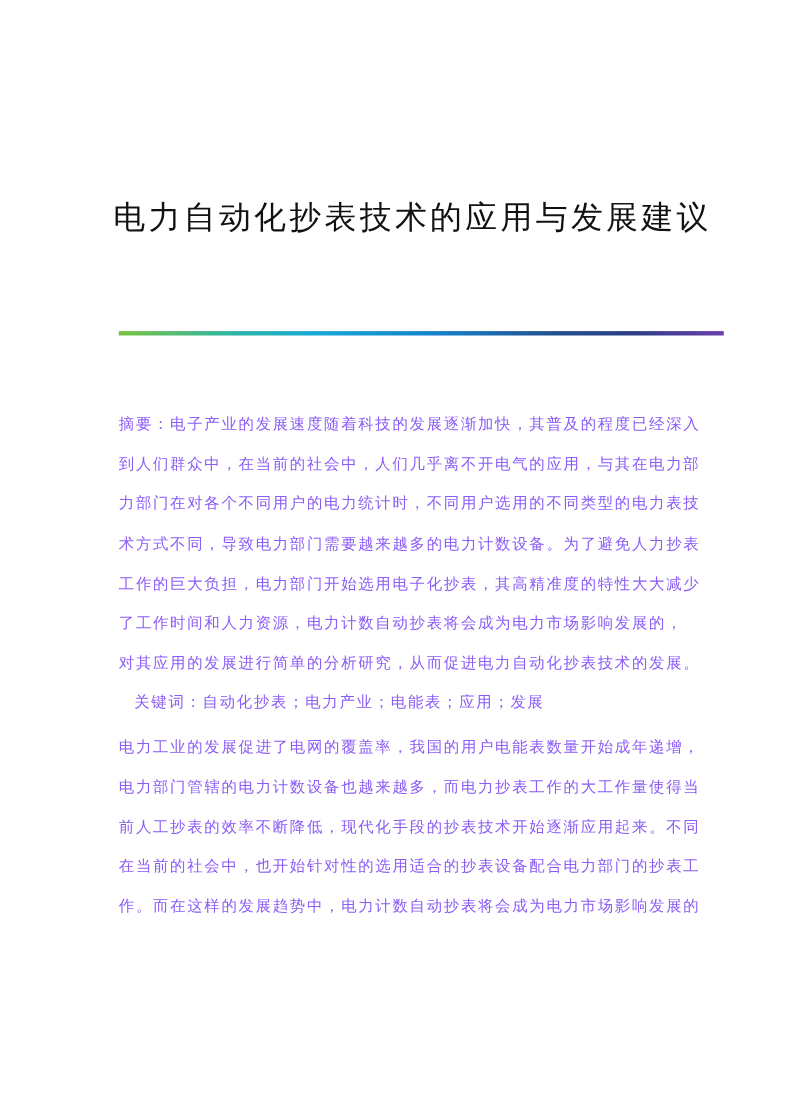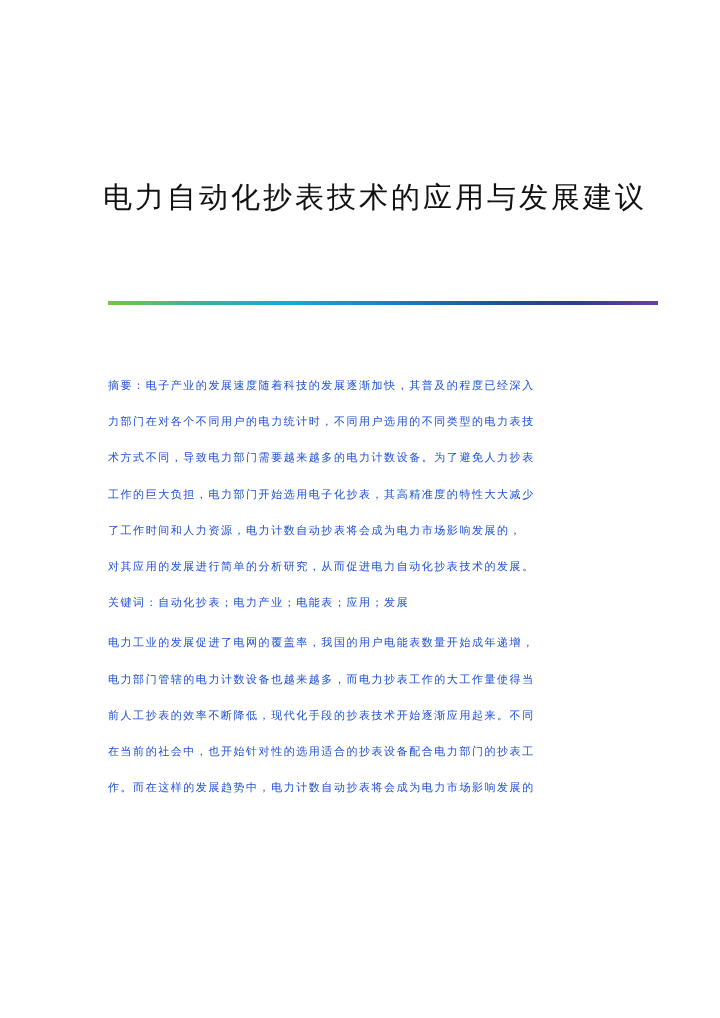--- a/index.html
+++ b/index.html
@@ -4,35 +4,36 @@
 <style>
   html, body { margin: 0; padding: 0; background: #ffffff; }
   body { width: 720px; height: 1018px; position: relative; overflow: hidden;
          font-family: "DejaVu Sans", "Liberation Sans", sans-serif; color: #1a1a1a; }
   .title { position: absolute; left: 0; width: 720px; top: 163px; text-align: center;
            font-family: "DejaVu Serif", "Liberation Serif", serif; font-size: 29px;
            letter-spacing: 3px; color: #111; margin: 15px; font-weight: normal; }
   .rule { position: absolute; left: 108px; width: 550px; top: 301px; height: 4px;
           background: linear-gradient(to right, #7cc243 0%, #2fb5a0 18%, #19a9d6 32%, #1382cc 52%, #23508e 72%, #2c3e86 85%, #6b3fae 100%); }
   .body { position: absolute; left: 108px; top: 368px; width: 524px; }
-  .line { font-size: 11px; line-height: 36.2px; height: 36.2px; white-space: nowrap;
-          letter-spacing: 1.55px; color: #1d4ed8; }
-  .kw { margin-top: 0px; }
+  .line { font-size: 14px; line-height: 36.2px; height: 36.2px; white-space: nowrap;
+          letter-spacing: 1.55px; color: #8b5cf6; }
+  .kw { margin-top: 0px; margin-left: 14px; }
   .para2 { margin-top: 4px; }
 </style>
 </head>
 <body>
 
 <h1 class="title">电力自动化抄表技术的应用与发展建议</h1>
 
 <div class="rule"></div>
 
 <div class="body">
   <div>
     <div class="line">摘要：电子产业的发展速度随着科技的发展逐渐加快，其普及的程度已经深入</div>
+    <div class="line">到人们群众中，在当前的社会中，人们几乎离不开电气的应用，与其在电力部</div>
     <div class="line">力部门在对各个不同用户的电力统计时，不同用户选用的不同类型的电力表技</div>
     <div class="line">术方式不同，导致电力部门需要越来越多的电力计数设备。为了避免人力抄表</div>
     <div class="line">工作的巨大负担，电力部门开始选用电子化抄表，其高精准度的特性大大减少</div>
     <div class="line">了工作时间和人力资源，电力计数自动抄表将会成为电力市场影响发展的，</div>
     <div class="line">对其应用的发展进行简单的分析研究，从而促进电力自动化抄表技术的发展。</div>
   </div>
   <div class="line kw">关键词：自动化抄表；电力产业；电能表；应用；发展</div>
   <div class="para2">
     <div class="line">电力工业的发展促进了电网的覆盖率，我国的用户电能表数量开始成年递增，</div>
     <div class="line">电力部门管辖的电力计数设备也越来越多，而电力抄表工作的大工作量使得当</div>

